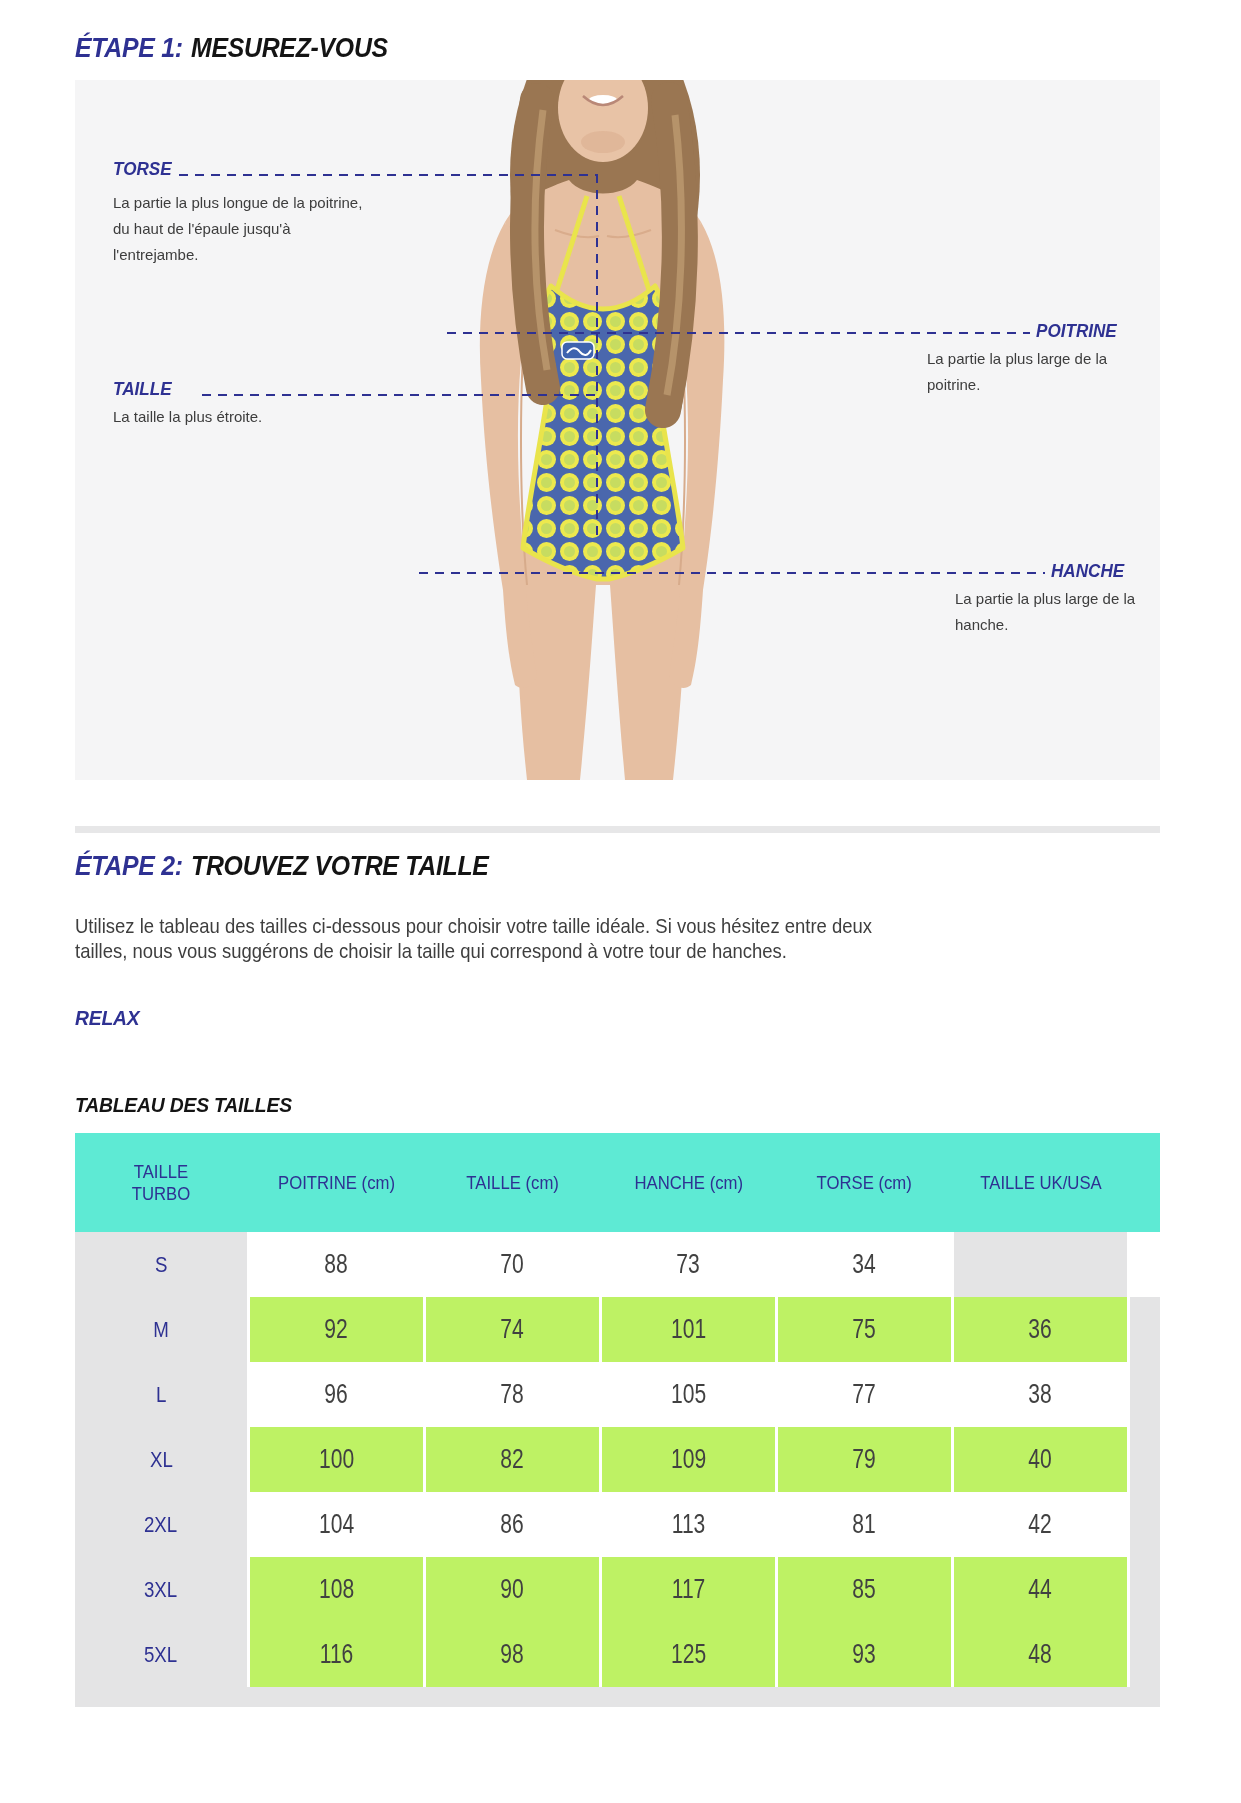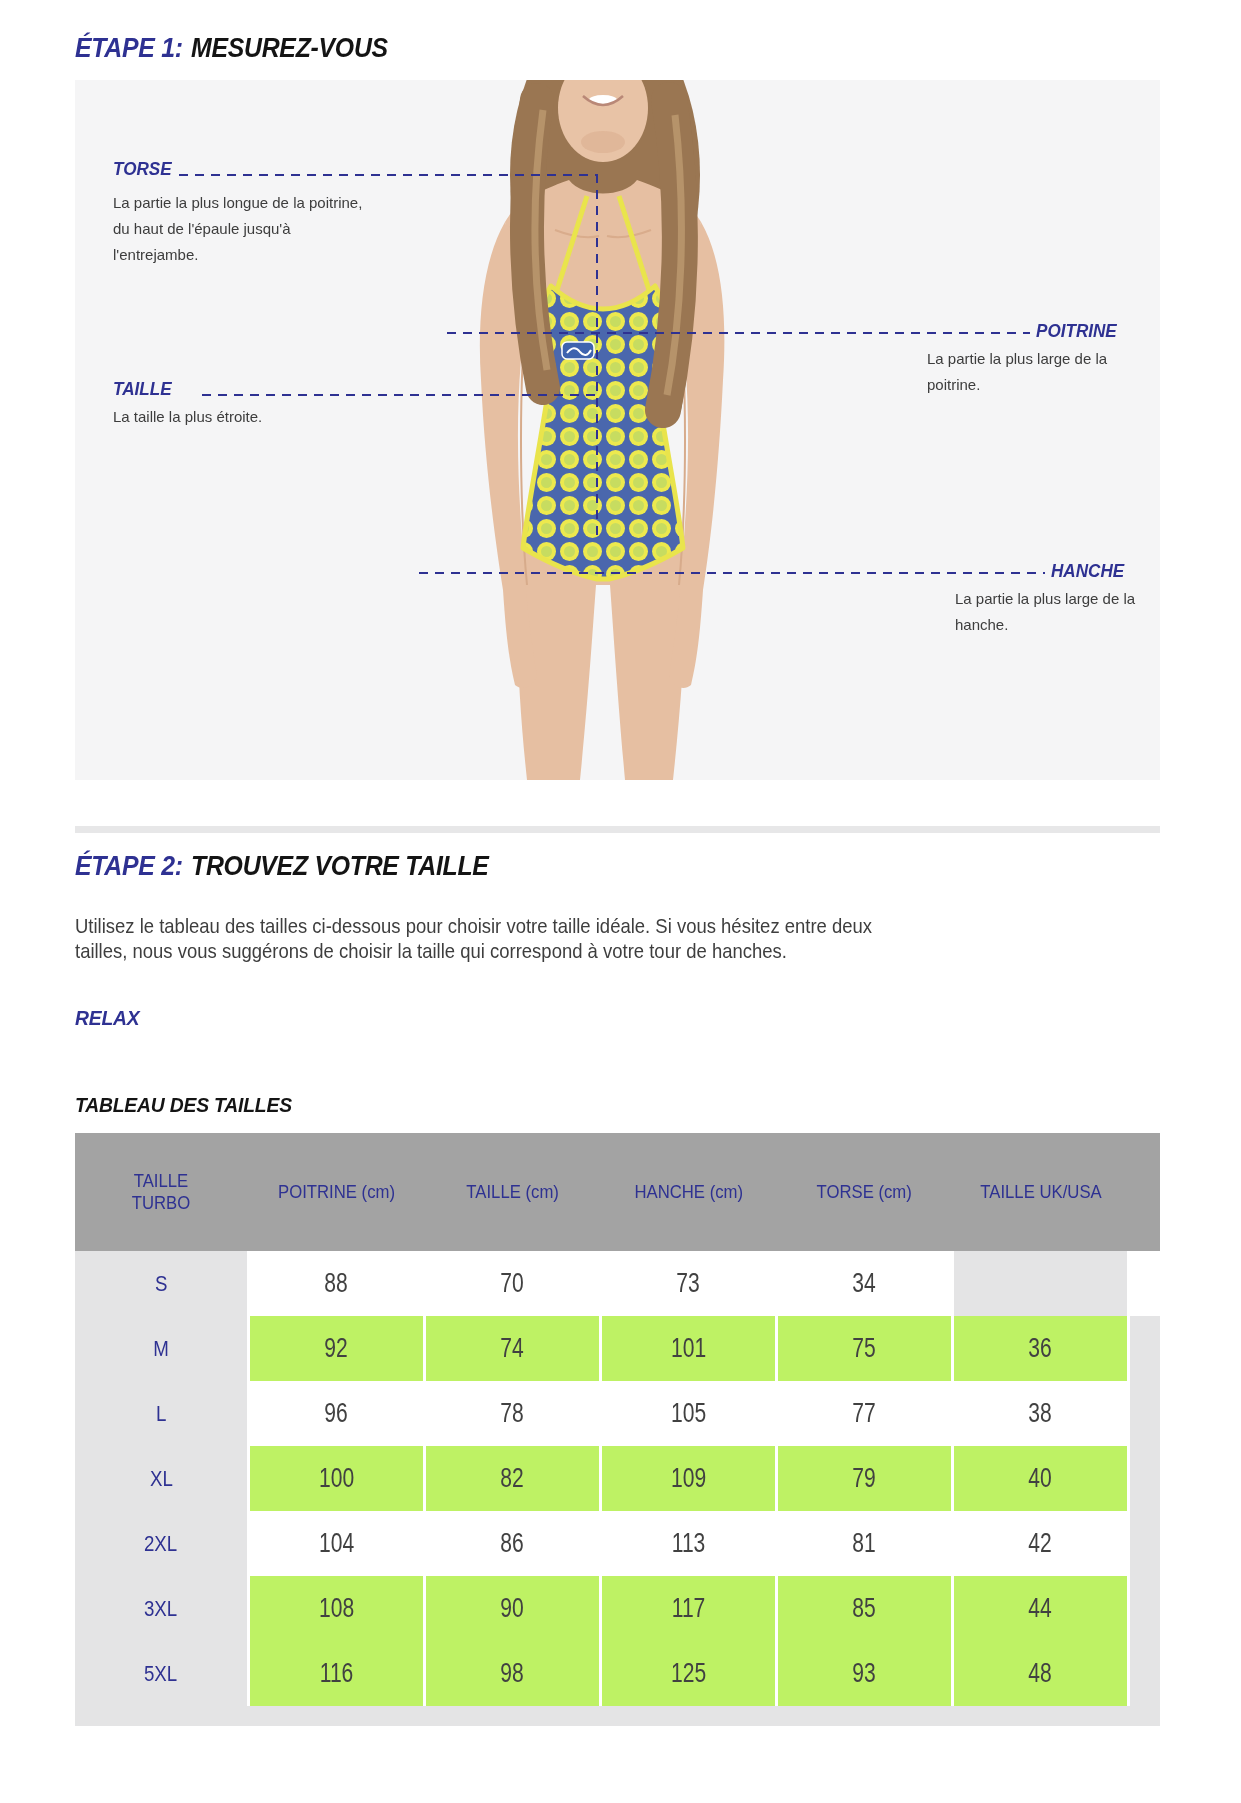--- a/index.html
+++ b/index.html
@@ -37,21 +37,21 @@
 
   #intro-paragraph{
     left:75px;top:913px;width:945px;font-size:21px;line-height:25px;color:#3e3e3e;
     transform:scaleX(0.88);transform-origin:left top;
   }
 
   
   #size-table{left:75px;top:1133px;width:1085px;background:#e4e4e5;padding-bottom:20px;}
   .t-header{
     display:grid;grid-template-columns:172px repeat(5,1fr) 30px;column-gap:3px;
-    height:118px;align-items:center;background:#a3a3a3;
+    height:99px;align-items:center;background:#5eead4;
   }
   .th{text-align:center;color:#2e3192;font-size:19px;line-height:22px;}
   .th .cx{display:inline-block;transform:scaleX(0.88);white-space:nowrap;}
   .th.wrap .cx{white-space:normal;width:86px;}
   .t-row{
     display:grid;grid-template-columns:172px repeat(5,1fr) 30px;column-gap:3px;
     height:65px;background:#ffffff;
   }
   .t-row .cell{display:flex;align-items:center;justify-content:center;}
   .t-row .size-cell{background:#e4e4e5;color:#2e3192;font-size:22px;}

